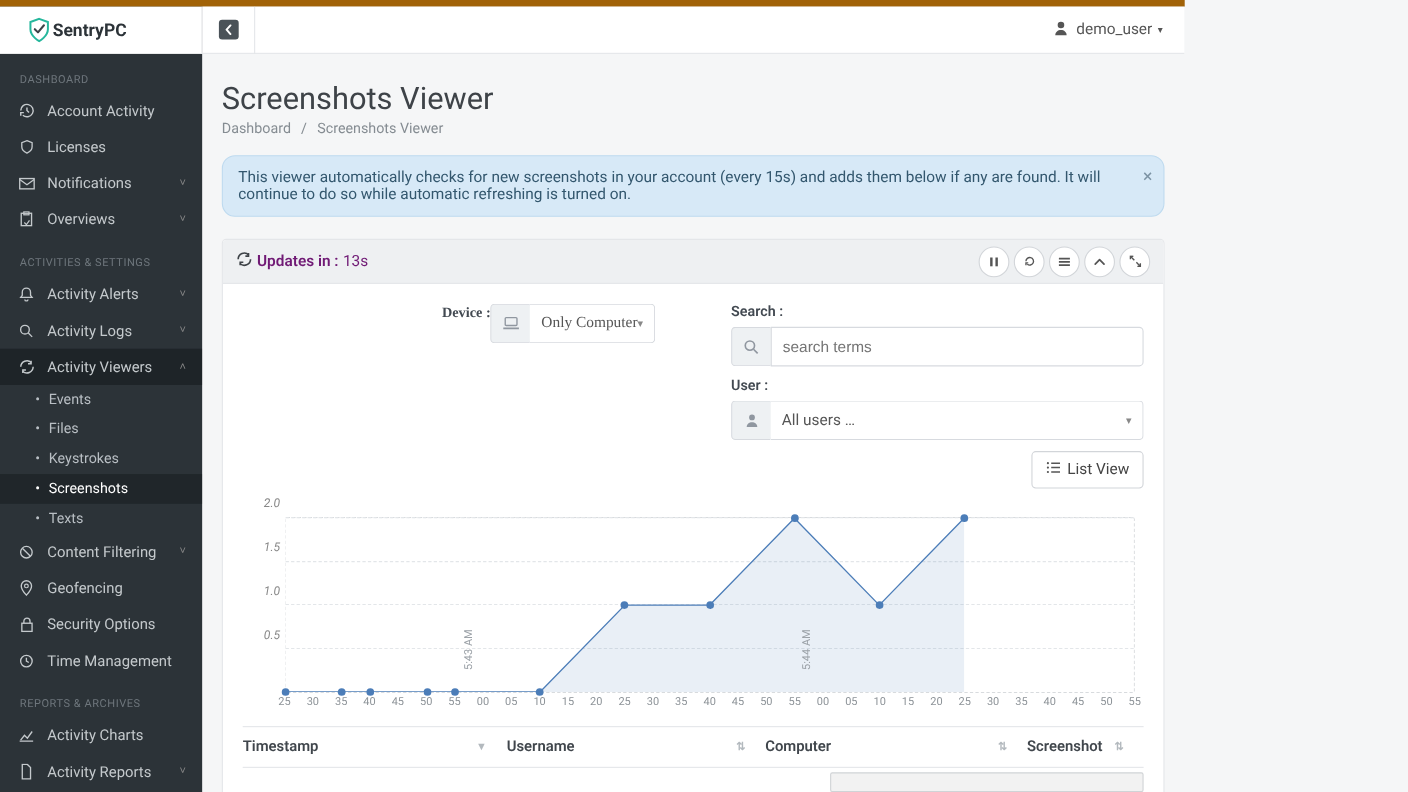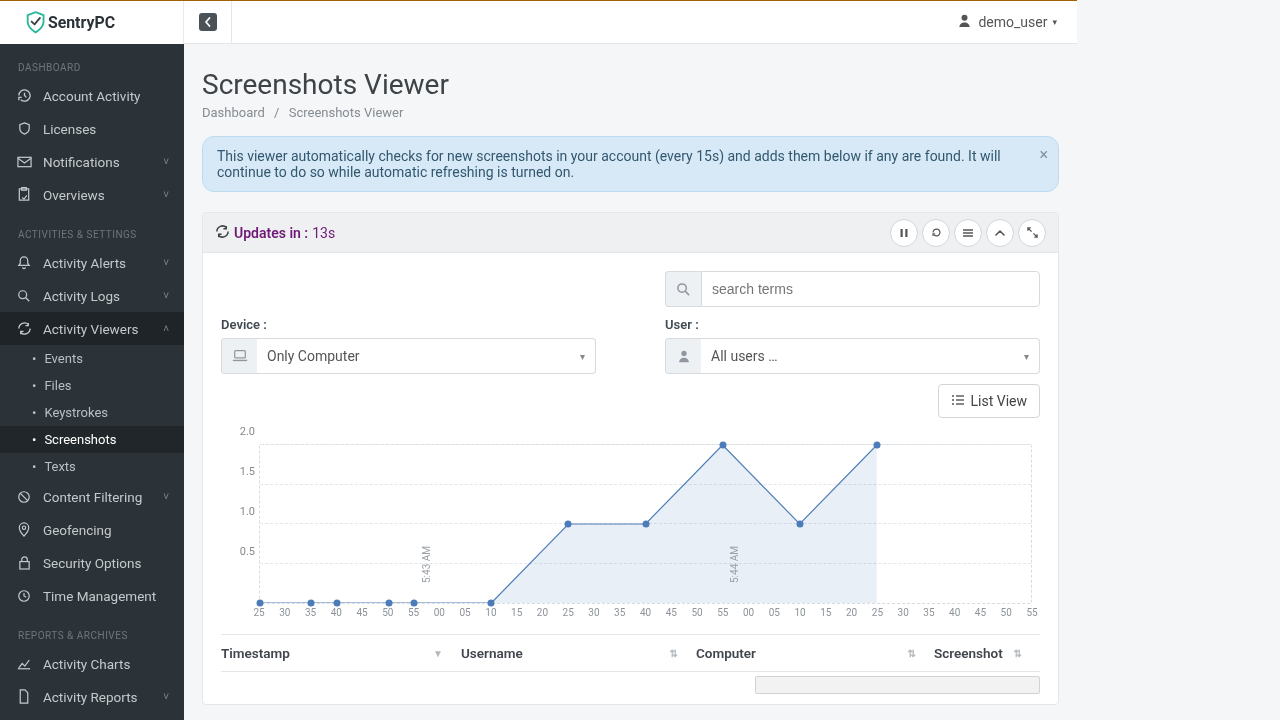--- a/index.html
+++ b/index.html
@@ -1,17 +1,17 @@
 <!DOCTYPE html>
 <html><head>
 <meta charset="utf-8">
 <style>
   html,body{margin:0;padding:0;height:100%;width:100%;font-family:-apple-system,BlinkMacSystemFont,"Segoe UI",Roboto,Helvetica,Arial,sans-serif;color:#495057;background:#f5f6f7;}
   *{box-sizing:border-box;}
-  .app{display:flex;height:720px;width:1077px;overflow:hidden;border-top:1px solid #a16207;}
+  .app{display:flex;height:720px;width:1077px;overflow:hidden;border-top:6px solid #a16207;}
   
   .sidebar{width:184px;background:#2c3338;color:#c8ccce;display:flex;flex-direction:column;overflow:hidden;font-size:13.5px;}
   .logo-area{height:43px;background:#fff;display:flex;align-items:center;padding:0 14px;border-right:1px solid #e9eaec;}
   .logo-area svg{height:26px;}
   .nav-section-title{font-size:10px;letter-spacing:0.5px;color:#6e767c;padding:18px 18px 6px 18px;text-transform:uppercase;}
   .nav-item{height:33px;display:flex;align-items:center;padding:0 15px;cursor:pointer;color:#c4c9cc;}
   .nav-item.active{background:#1e2428;}
   .nav-item .nicon{width:18px;display:flex;justify-content:center;margin-right:10px;}
   .nav-item .chev{margin-left:auto;font-size:10px;color:#888;}
   .sub-item{height:27px;display:flex;align-items:center;padding-left:32px;font-size:13px;color:#b9bfc4;cursor:pointer;}
@@ -35,35 +35,35 @@
   .alert .close{position:absolute;right:10px;top:8px;cursor:pointer;color:#7c93a4;font-size:16px;}
   
   .panel{background:#fff;border:1px solid #e4e6e9;border-radius:4px;overflow:hidden;}
   .panel-header{height:40px;background:#eef0f2;border-bottom:1px solid #e4e6e9;display:flex;align-items:center;padding:0 12px;font-size:14px;color:#701a75;}
   .panel-header .upd-label{font-weight:600;margin-left:4px;}
   .panel-header .tools{margin-left:auto;display:flex;gap:4px;}
   .tool{width:28px;height:28px;border:1px solid #d2d5d9;background:#fff;border-radius:14px;display:flex;align-items:center;justify-content:center;cursor:pointer;font-size:12px;color:#555;}
   .panel-body{padding:18px 18px 6px 18px;}
   .filters{display:flex;justify-content:space-between;}
   .filter-col{width:375px;}
-  .filter-col.left{display:flex;flex-direction:column;justify-content:flex-end;}
+  .filter-col.left{display:flex;flex-direction:row;justify-content:flex-end;font-family:Liberation Serif, serif;}
   .flabel{font-size:13px;font-weight:600;color:#424951;margin-bottom:6px;}
   .search-wrap{display:flex;margin-bottom:10px;}
   .input-icon{width:36px;background:#eef1f3;border:1px solid #d7dadf;border-right:none;border-radius:4px 0 0 4px;display:flex;align-items:center;justify-content:center;color:#a0a5aa;}
   .input-text{flex:1;height:36px;border:1px solid #d7dadf;border-radius:0 4px 4px 0;padding:0 10px;font-size:14px;color:#555;outline:none;}
   .select-box{display:flex;height:36px;}
   .select-val{flex:1;border:1px solid #d7dadf;border-left:none;border-radius:0 4px 4px 0;display:flex;align-items:center;padding:10px 10px;font-size:14px;color:#555;position:relative;cursor:pointer;}
   .select-val .chev{margin-left:auto;font-size:10px;color:#888;}
   .listview-row{display:flex;justify-content:flex-end;margin:10px 0 4px 0;}
   .btn-listview{border:1px solid #d2d5d9;background:#fff;border-radius:4px;height:34px;padding:0 12px;display:flex;align-items:center;font-size:14px;color:#444;cursor:pointer;}
   .btn-listview .ic{margin-right:6px;}
   
   .chart-area{position:relative;height:190px;margin:18px 0 0 0;}
   .y-axis{position:absolute;left:0;top:8px;bottom:22px;width:38px;}
-  .y-tick{position:absolute;right:4px;font-size:11px;color:#888;transform:translateY(-50%);}  
+  .y-tick{position:absolute;right:4px;font-size:11px;color:#888;transform:translateY(-50%);font-style:italic;}  
   .plot{position:absolute;left:38px;right:8px;top:8px;bottom:22px;border:1px dashed #d8dbde;border-radius:2px;}
   .grid-line{position:absolute;left:0;right:0;border-top:1px dashed #e3e6e9;}
   .x-axis{position:absolute;left:38px;right:8px;bottom:3px;height:16px;}
   .x-tick{position:absolute;font-size:10px;color:#8d9398;transform:translateX(-50%);}  
   .vlabel{position:absolute;font-size:10px;color:#9aa0a6;writing-mode:vertical-rl;transform:rotate(180deg);}
   
   .tablehead{display:flex;border-top:1px solid #e4e6e9;border-bottom:1px solid #e4e6e9;margin-top:8px;justify-content:flex-end;}
   .th{padding:10px 0 10px 0;font-size:13.5px;font-weight:600;color:#40464c;display:flex;align-items:center;cursor:pointer;}
   .th .sort{margin-left:auto;margin-right:18px;color:#b3b9be;font-size:10px;}
   .col-ts{width:240px;}
@@ -332,20 +332,21 @@
                       <line x1="1" y1="12" x2="17" y2="12" stroke="#9097a0" stroke-width="1.6"></line>
                     </svg>
                 </div>
                 <div class="select-val">
                   <span>Only Computer</span>
                   <span class="chev">▾</span>
                 </div>
               </div>
             </div>
             <div class="filter-col">
+              <div class="flabel">Search :</div>
               <div class="search-wrap">
                 <div class="input-icon">
                   <svg width="15" height="15" viewBox="0 0 16 16">
                       <circle cx="6.5" cy="6.5" r="4.5" stroke="#9097a0" stroke-width="1.6" fill="none"></circle>
                       <line x1="10" y1="10" x2="14" y2="14" stroke="#9097a0" stroke-width="1.6"></line>
                     </svg>
                 </div>
                 <input class="input-text" placeholder="search terms" style="">
               </div>
               <div class="flabel">User :</div>

